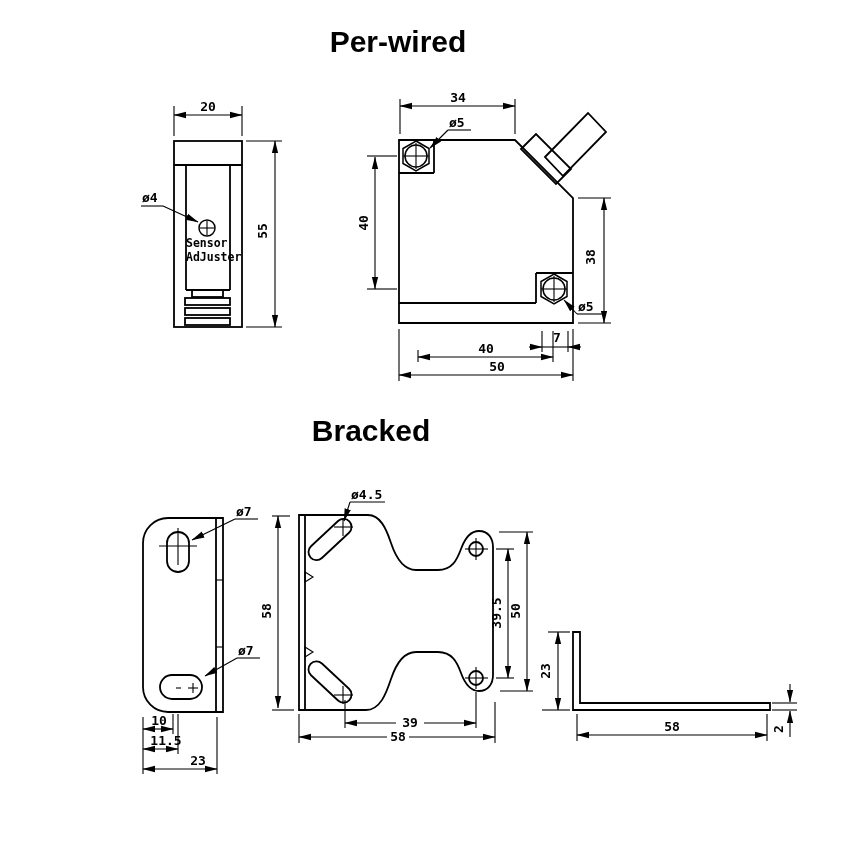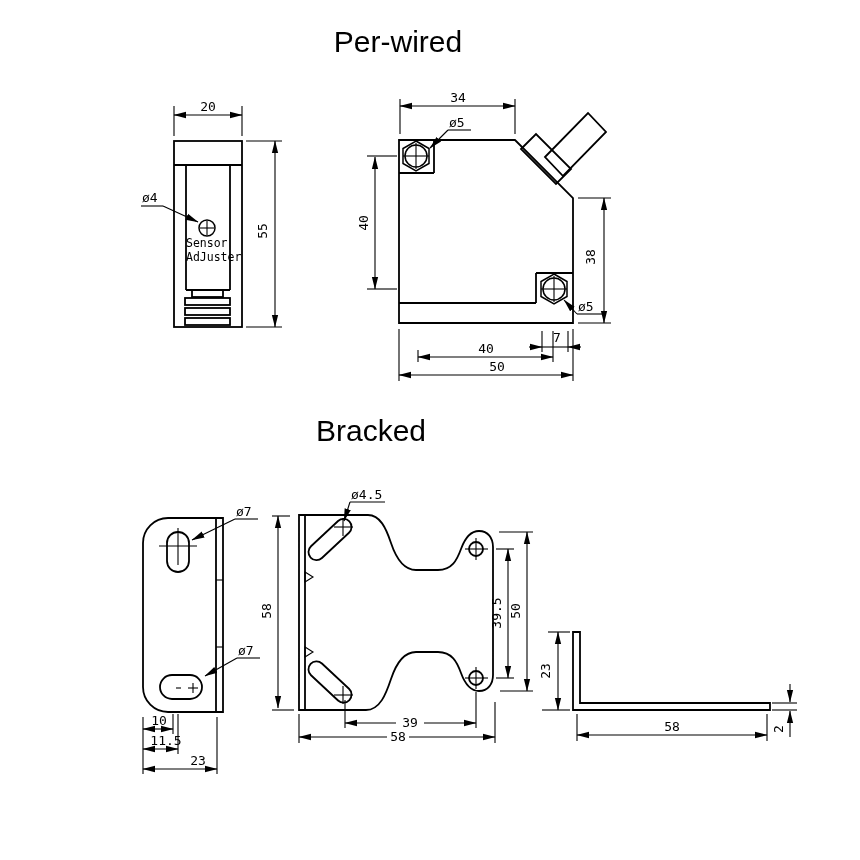--- a/index.html
+++ b/index.html
@@ -1,16 +1,16 @@
 <!DOCTYPE html>
 <html><head>
 <meta charset="utf-8">
 <style>
   html,body{margin:0;padding:0;background:#ffffff;}
-  #canvas{width:776px;height:860px;position:relative;background:#ffffff;}
+  #canvas{width:776px;height:860px;position:relative;background:#ffffff;font-weight:bold;}
   svg{display:block;}
   .obj{fill:none;stroke:#000;stroke-width:1.8;}
   .med{fill:none;stroke:#000;stroke-width:1.5;}
   .thin{fill:none;stroke:#000;stroke-width:1.1;}
   .dimtxt{font-family:"DejaVu Sans Mono","Liberation Mono",monospace;font-size:13px;fill:#000;}
   .smalltxt{font-family:"DejaVu Sans Mono","Liberation Mono",monospace;font-size:11.5px;fill:#000;}
   .title{font-family:"Liberation Sans","DejaVu Sans",sans-serif;font-size:30px;fill:#000;}
 </style>
 </head>
 <body>

